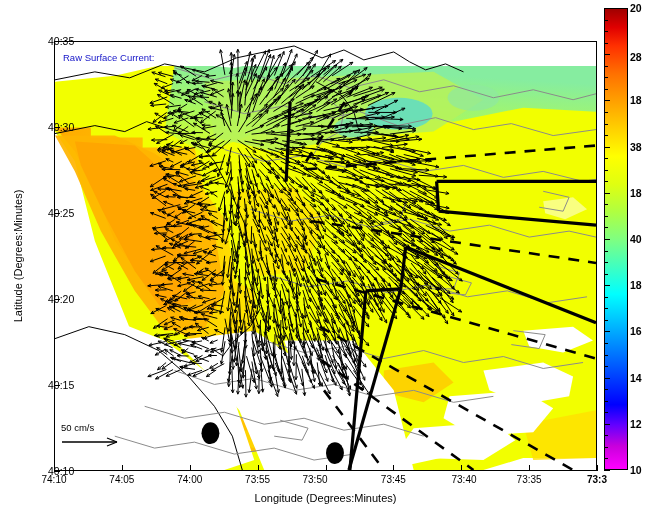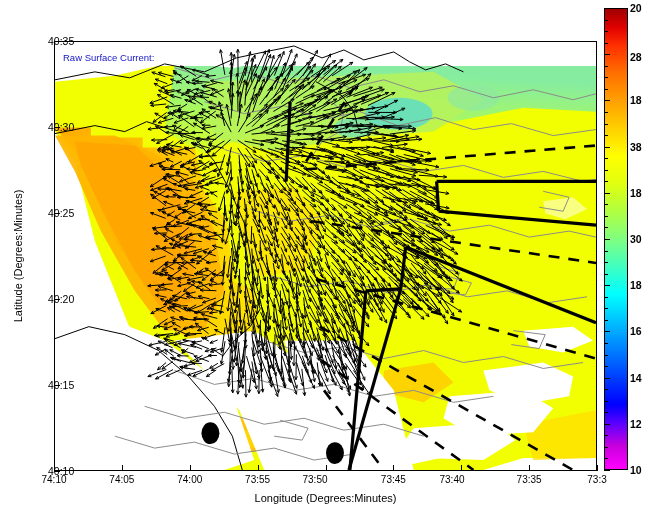--- a/index.html
+++ b/index.html
@@ -1579,40 +1579,47 @@
             <path d="M291.6,329.1 L295.8,355.7 M295.8,355.7 l-2.0,-3.0 M295.8,355.7 l0.9,-3.5" stroke="#000" stroke-width="1" fill="none"></path>
             <path d="M299.6,329.9 L316.0,354.6 M316.0,354.6 l-3.0,-1.9 M316.0,354.6 l-0.6,-3.6" stroke="#000" stroke-width="1" fill="none"></path>
           </g>
       </g>
     </svg>
 
     <div class="annot">
       <div>Raw Surface Current:</div>
     </div>
 
+    <div class="scalebox">
+      <div class="lbl">50 cm/s</div>
+      <svg width="62" height="14">
+        <line x1="1" y1="8" x2="56" y2="8" stroke="#000" stroke-width="1.3"></line>
+        <path d="M56,8 L46,4 M56,8 L46,12" stroke="#000" stroke-width="1.3" fill="none"></path>
+      </svg>
+    </div>
   </div>
 
   <div id="xticks">
       <div class="xtick" style="left: 54px;">74:10</div>
       <div style="position: absolute; top: 465px; left: 54px; width: 1px; height: 6px; background: rgb(0, 0, 0);"></div>
       <div class="xtick" style="left: 121.875px;">74:05</div>
       <div style="position: absolute; top: 465px; left: 121.875px; width: 1px; height: 6px; background: rgb(0, 0, 0);"></div>
       <div class="xtick" style="left: 189.75px;">74:00</div>
       <div style="position: absolute; top: 465px; left: 189.75px; width: 1px; height: 6px; background: rgb(0, 0, 0);"></div>
       <div class="xtick" style="left: 257.625px;">73:55</div>
       <div style="position: absolute; top: 465px; left: 257.625px; width: 1px; height: 6px; background: rgb(0, 0, 0);"></div>
       <div class="xtick" style="left: 315px;">73:50</div>
       <div style="position: absolute; top: 465px; left: 325.5px; width: 1px; height: 6px; background: rgb(0, 0, 0);"></div>
       <div class="xtick" style="left: 393.375px;">73:45</div>
       <div style="position: absolute; top: 465px; left: 393.375px; width: 1px; height: 6px; background: rgb(0, 0, 0);"></div>
-      <div class="xtick" style="left: 452px;">73:40</div>
+      <div class="xtick" style="left: 464px;">73:40</div>
       <div style="position: absolute; top: 465px; left: 461.25px; width: 1px; height: 6px; background: rgb(0, 0, 0);"></div>
       <div class="xtick" style="left: 529.125px;">73:35</div>
       <div style="position: absolute; top: 465px; left: 529.125px; width: 1px; height: 6px; background: rgb(0, 0, 0);"></div>
-      <div class="xtick" style="left: 597px;">73:3</div>
+      <div class="xtick" style="left: 597px; font-weight: bold;">73:3</div>
       <div style="position: absolute; top: 465px; left: 597px; width: 1px; height: 6px; background: rgb(0, 0, 0);"></div>
     </div>
   <div id="yticks">
       <div class="ytick" style="top: 41px;">40:35</div>
       <div style="position: absolute; top: 41px; left: 54px; width: 6px; height: 1px; background: rgb(0, 0, 0);"></div>
       <div class="ytick" style="top: 127px;">40:30</div>
       <div style="position: absolute; top: 127px; left: 54px; width: 6px; height: 1px; background: rgb(0, 0, 0);"></div>
       <div class="ytick" style="top: 213px;">40:25</div>
       <div style="position: absolute; top: 213px; left: 54px; width: 6px; height: 1px; background: rgb(0, 0, 0);"></div>
       <div class="ytick" style="top: 299px;">40:20</div>
@@ -1631,21 +1638,21 @@
       <div class="cbtick" style="top: 8px;">20</div>
       <div class="cbtickmark" style="top: 8px;"></div>
       <div class="cbtick" style="top: 57px;">28</div>
       <div class="cbtickmark" style="top: 54.2px;"></div>
       <div class="cbtick" style="top: 100.4px;">18</div>
       <div class="cbtickmark" style="top: 100.4px;"></div>
       <div class="cbtick" style="top: 146.6px;">38</div>
       <div class="cbtickmark" style="top: 146.6px;"></div>
       <div class="cbtick" style="top: 192.8px;">18</div>
       <div class="cbtickmark" style="top: 192.8px;"></div>
-      <div class="cbtick" style="top: 239px;">30</div>
+      <div class="cbtick" style="top: 239px;">40</div>
       <div class="cbtickmark" style="top: 239px;"></div>
       <div class="cbtick" style="top: 285.2px;">18</div>
       <div class="cbtickmark" style="top: 285.2px;"></div>
       <div class="cbtick" style="top: 331.4px;">16</div>
       <div class="cbtickmark" style="top: 331.4px;"></div>
       <div class="cbtick" style="top: 377.6px;">14</div>
       <div class="cbtickmark" style="top: 377.6px;"></div>
       <div class="cbtick" style="top: 423.8px;">12</div>
       <div class="cbtickmark" style="top: 423.8px;"></div>
       <div class="cbtick" style="top: 470px;">10</div>

